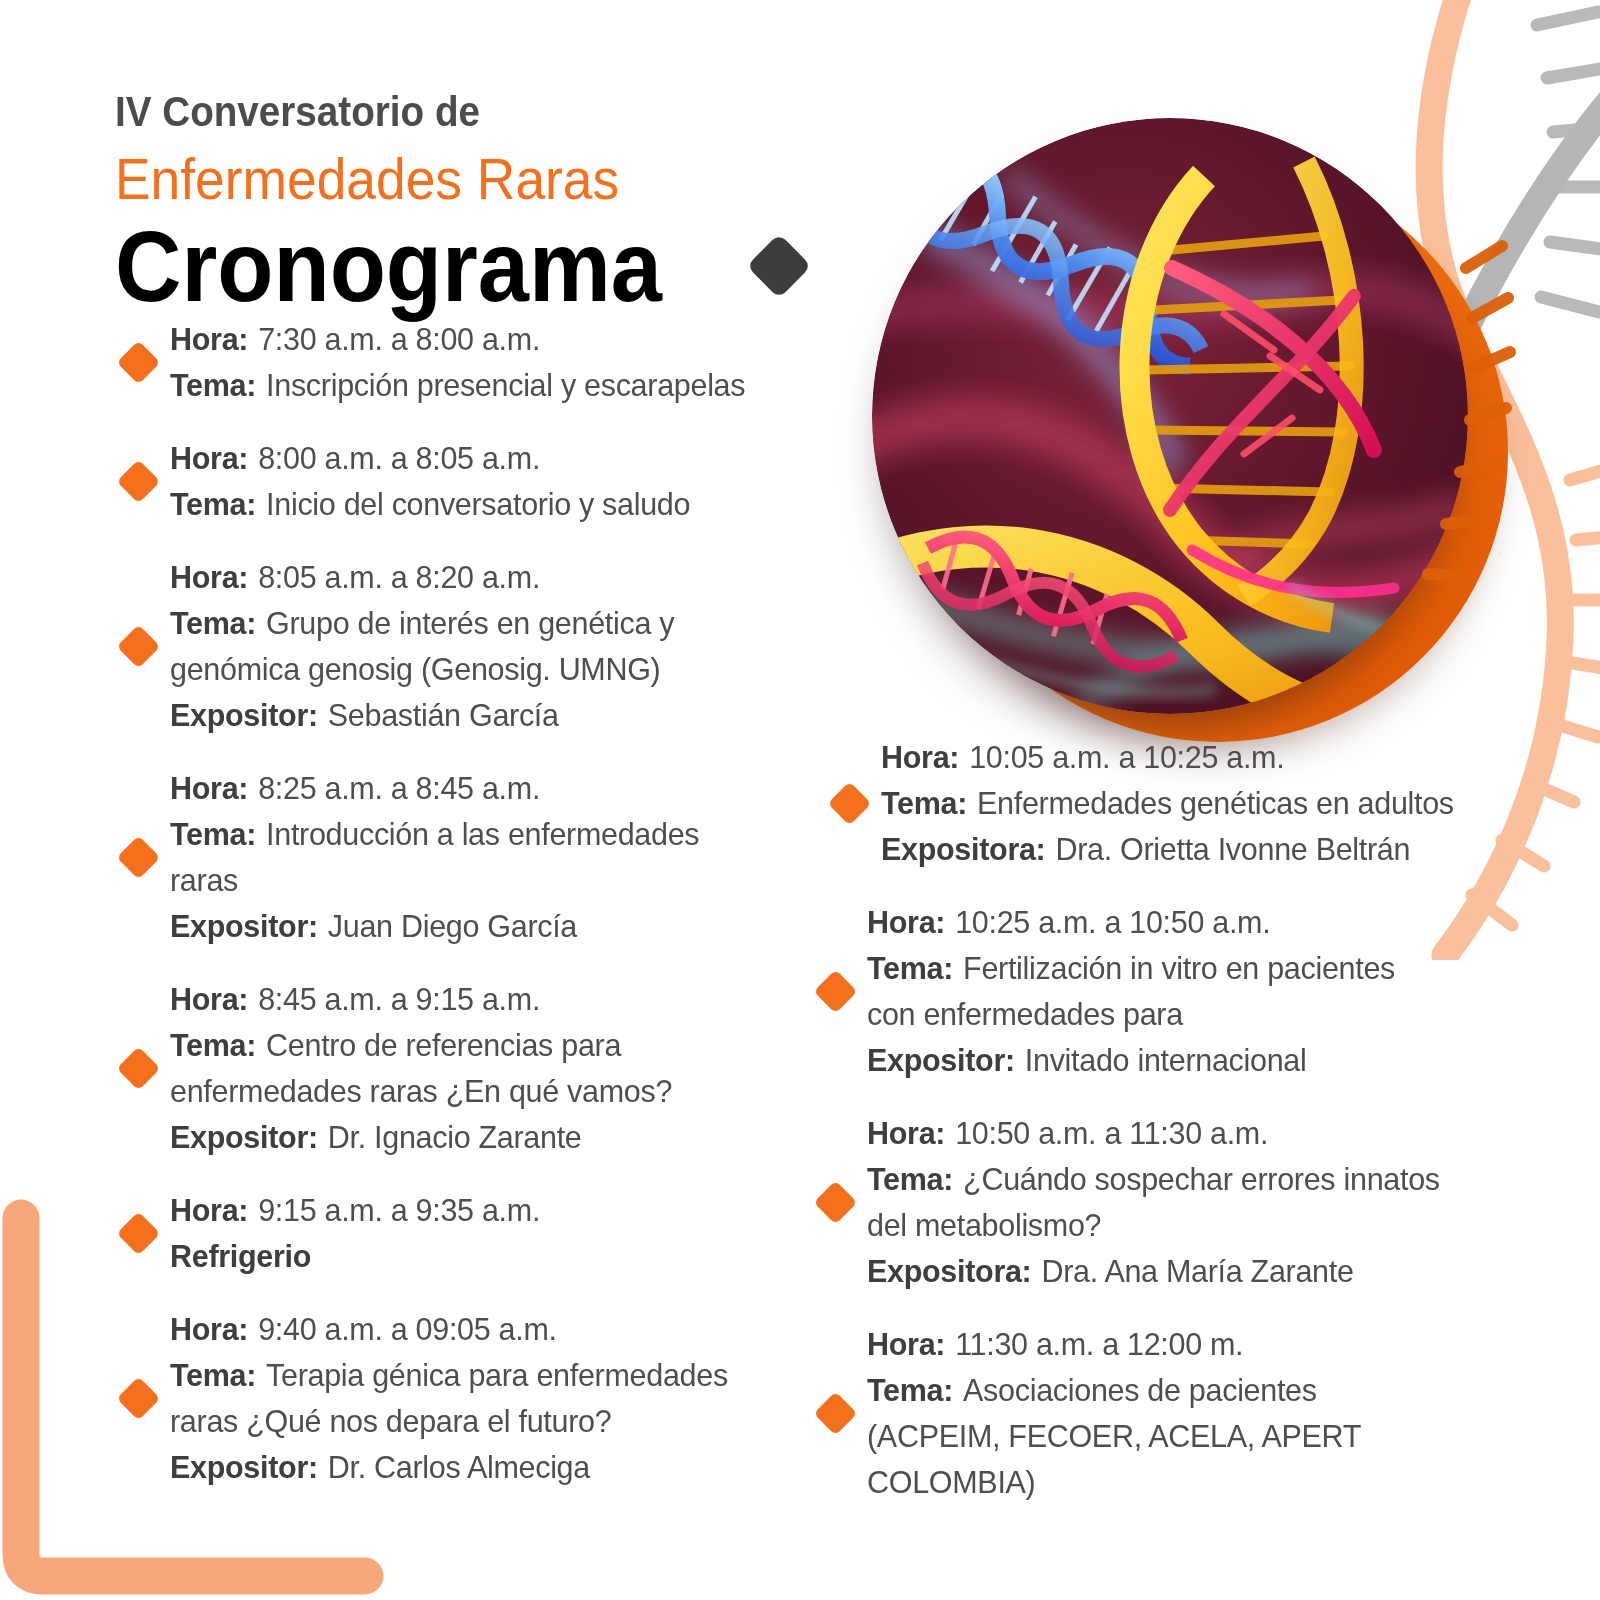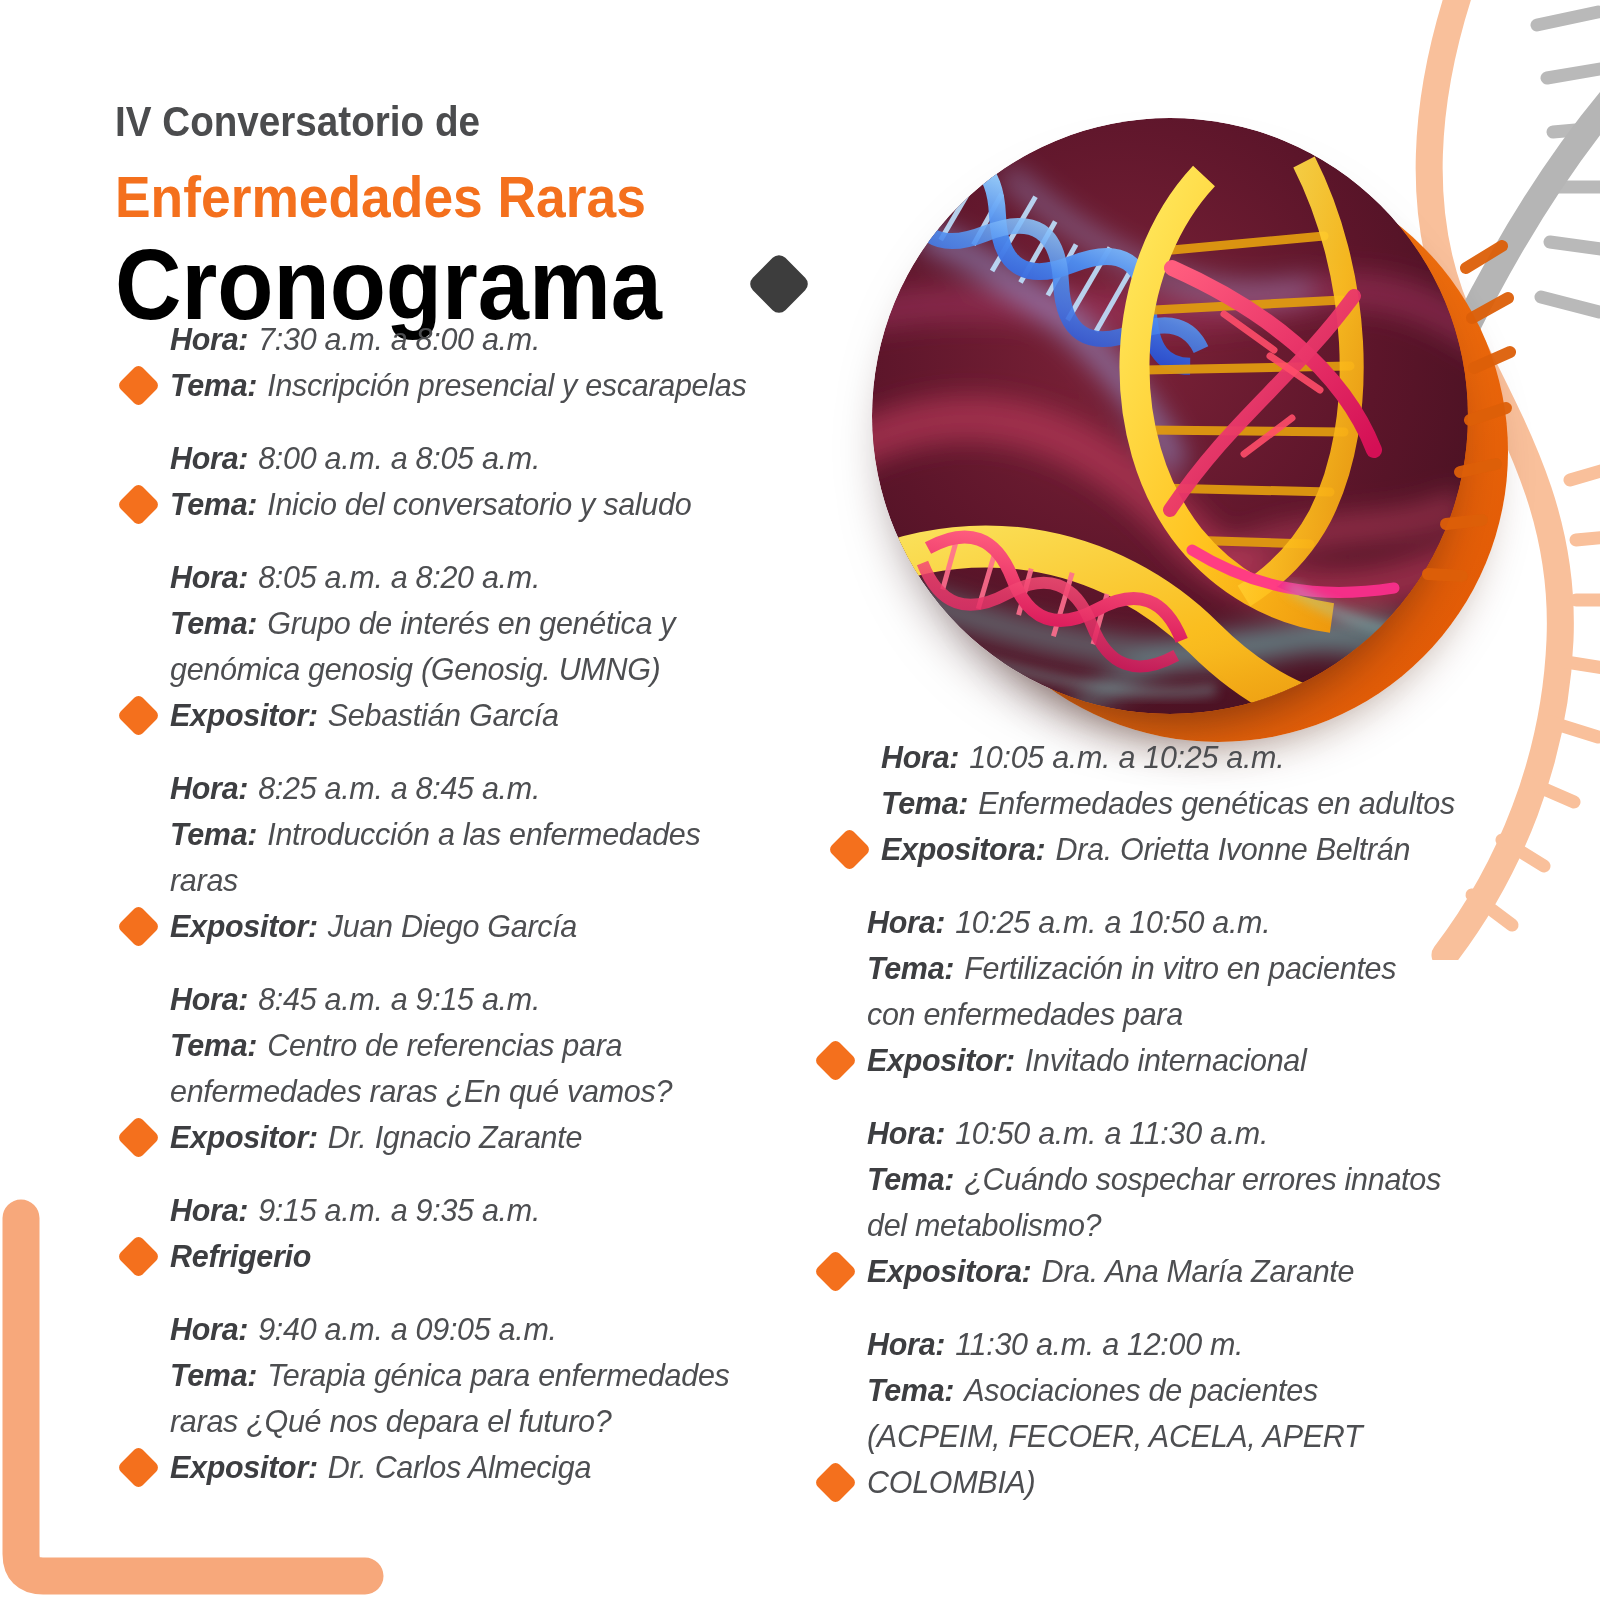--- a/index.html
+++ b/index.html
@@ -1,32 +1,32 @@
 <!DOCTYPE html>
 <html><head>
 <meta charset="utf-8">
 <style>
   html,body{margin:0;padding:0;background:#ffffff;}
   .poster{
     position:relative;width:1600px;height:1600px;background:#ffffff;overflow:hidden;
     font-family:"Liberation Sans", sans-serif;color:#47484b;
   }
   
-  .title-block{position:absolute;left:115px;top:96px;z-index:6;}
+  .title-block{position:absolute;left:115px;top:86px;z-index:6;}
   .pretitle{font-size:42px;font-weight:bold;color:#4b4c4e;line-height:52px;}
-  .event-title{font-size:58px;font-weight:bold;color:#f4701d;line-height:66px;margin-top:16px;}
+  .event-title{font-size:58px;font-weight:normal;color:#f4701d;line-height:66px;margin-top:8px;}
   .page-title-row{display:flex;align-items:center;margin-top:2px;}
   .page-title{font-size:100px;font-weight:bold;color:#000000;line-height:104px;}
   .squeeze{display:inline-block;transform:scaleX(.92);transform-origin:left center;white-space:nowrap;}
   .dark-diamond{width:46px;height:46px;background:#3d3d3d;border-radius:9px;transform:rotate(45deg);margin-left:46px;flex:0 0 auto;}
   
   .col{position:absolute;display:flex;flex-direction:column;gap:27px;z-index:6;}
   .col-left{left:115px;top:316px;width:730px;}
   .col-right{left:812px;top:734px;width:762px;}
-  .item{display:flex;align-items:flex-end;font-style:italic;}
+  .item{display:flex;align-items:center;}
   .item.indented{padding-left:14px;}
   .bullet{flex:0 0 46px;height:46px;display:flex;align-items:center;justify-content:center;margin-right:9px;}
   .bullet i{display:block;width:31px;height:31px;background:#f4701d;border-radius:6px;transform:rotate(45deg);}
   .item-body{flex:1;min-width:0;}
   .ln{margin:0;font-size:30.5px;line-height:46px;letter-spacing:-0.3px;color:#4d4e51;}
   .lb{font-weight:bold;color:#3d3e41;margin-right:10px;}
   .vl{white-space:pre-line;}
   .hl{font-weight:bold;color:#3d3e41;}
   
   .hero-orange{

